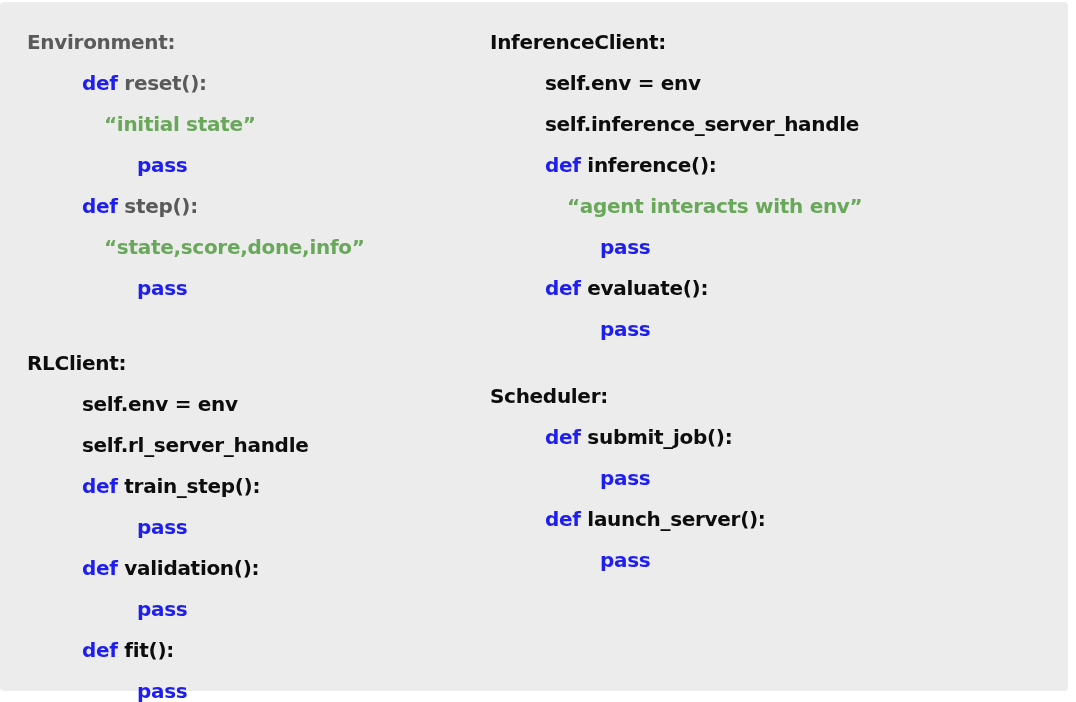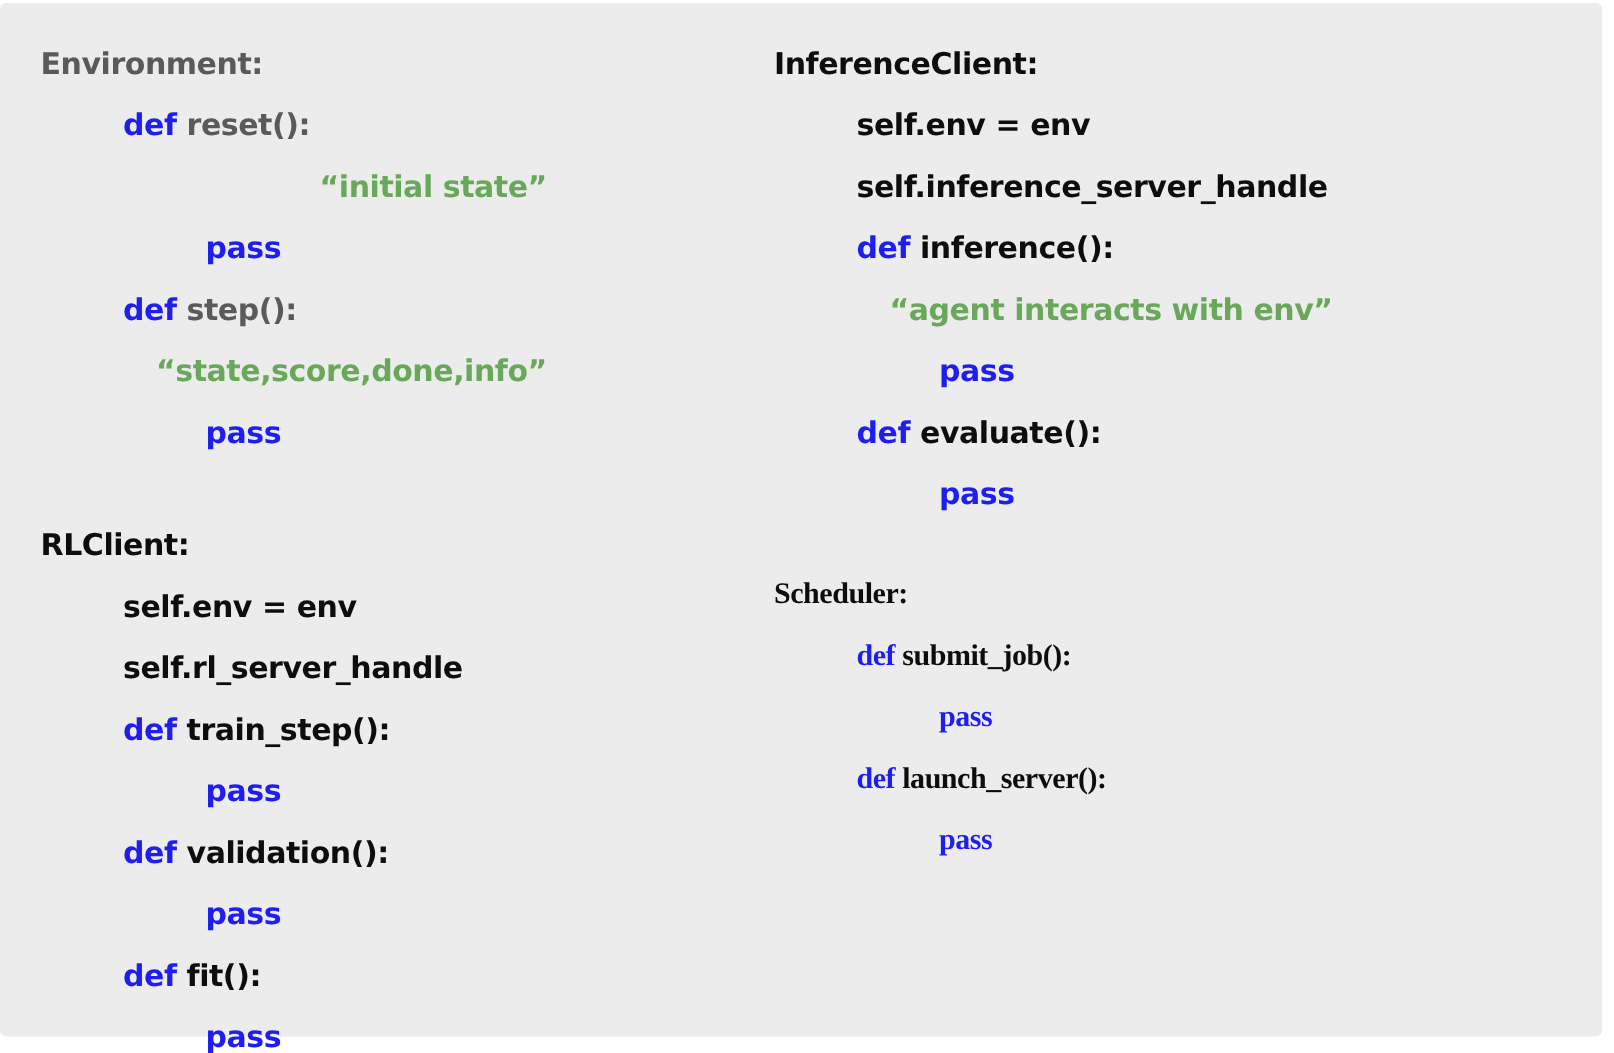--- a/index.html
+++ b/index.html
@@ -22,35 +22,35 @@
     left: 0; top: 2px; right: 8px; bottom: 11px;
     background: var(--panel);
     border-radius: 4px;
   }
   .code-col {
     position: absolute;
     top: 22px;
     white-space: pre;
   }
   .col-left  { left: 27px; }
-  .col-right { left: 516px; }
+  .col-right { left: 490px; }
   .code-block { }
   .code-block + .code-block { }
   .gap-left  { margin-top: 34px; }
-  .gap-right { margin-top: 26px; font-family: Liberation Serif, serif; }
+  .gap-right { margin-top: 26px; }
   .code-line {
     font-size: 20px;
     font-weight: 700;
     line-height: 41px;
     letter-spacing: -0.3px;
     white-space: pre;
   }
   .ind-0 { padding-left: 0; }
   .ind-1 { padding-left: 55px; }
-  .ind-2 { padding-left: 77px; text-align: right; }
+  .ind-2 { padding-left: 77px; }
   .ind-3 { padding-left: 110px; }
   .c-keyword { color: var(--kw); }
   .c-string  { color: var(--str); }
   .c-muted   { color: var(--muted); }
   .c-plain   { color: var(--plain); }
 </style>
 </head>
 <body style="background: rgb(255, 255, 255);">
 
 <div class="panel"></div>

